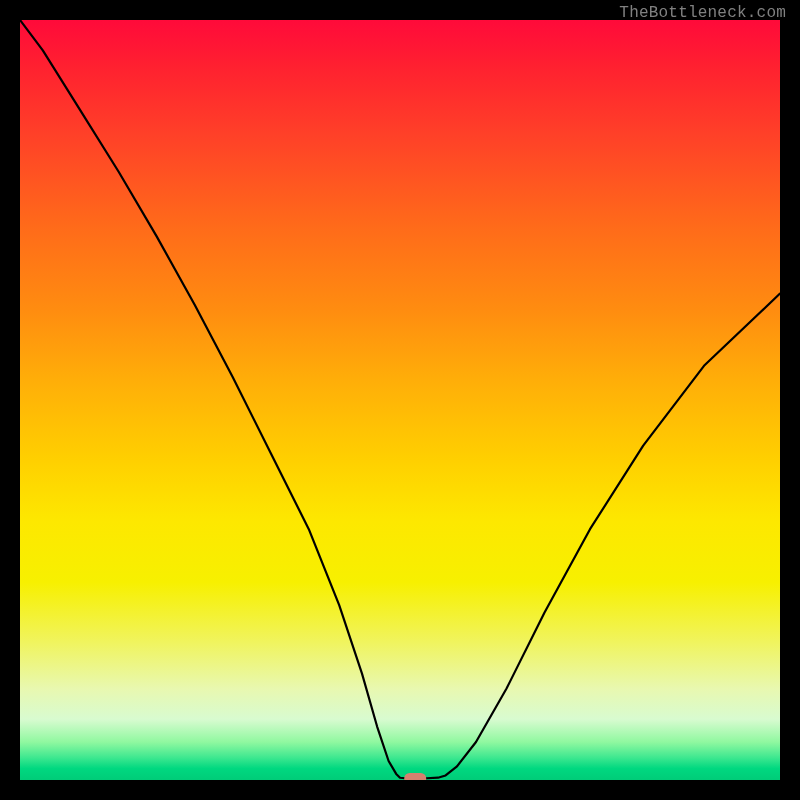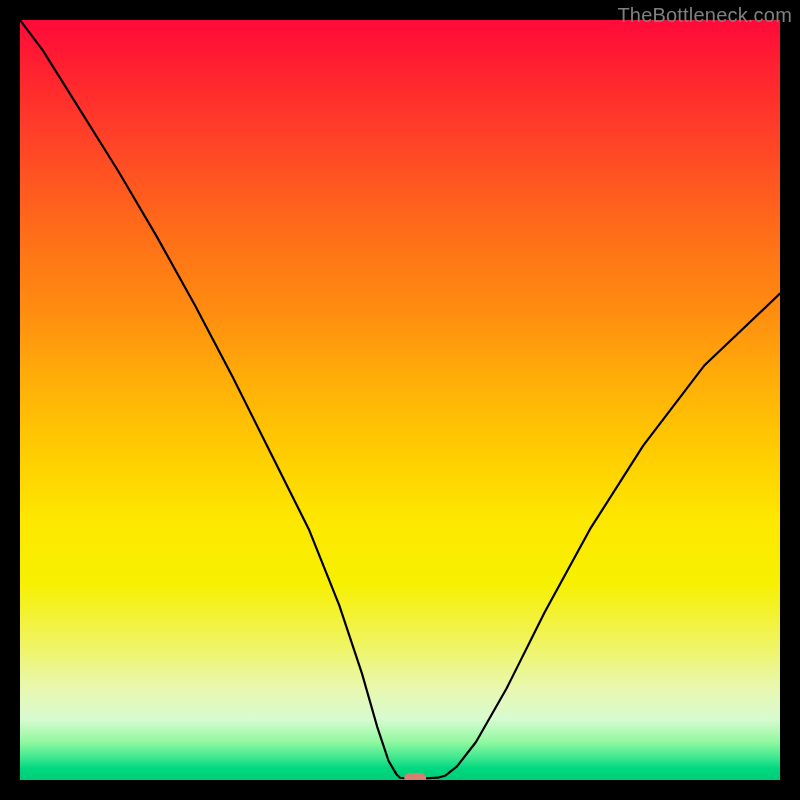--- a/index.html
+++ b/index.html
@@ -37,24 +37,24 @@
       #d8fbd0 92%,
       #90f8a0 95%,
       #40e890 97%,
       #00d880 98.5%,
       #00cc78 100%
     );
   }
   .watermark {
     position: absolute;
     top: 4px;
-    right: 8px;
+    right: 14px;
     color: #808080;
-    font-family: Liberation Sans, sans-serif;
-    font-size: 20px;
+    font-family: Liberation Mono, monospace;
+    font-size: 16px;
     font-weight: 500;
     letter-spacing: 0.2px;
   }
   .curve-svg {
     position: absolute;
     left: 20px;
     top: 20px;
     width: 760px;
     height: 760px;
     pointer-events: none;

